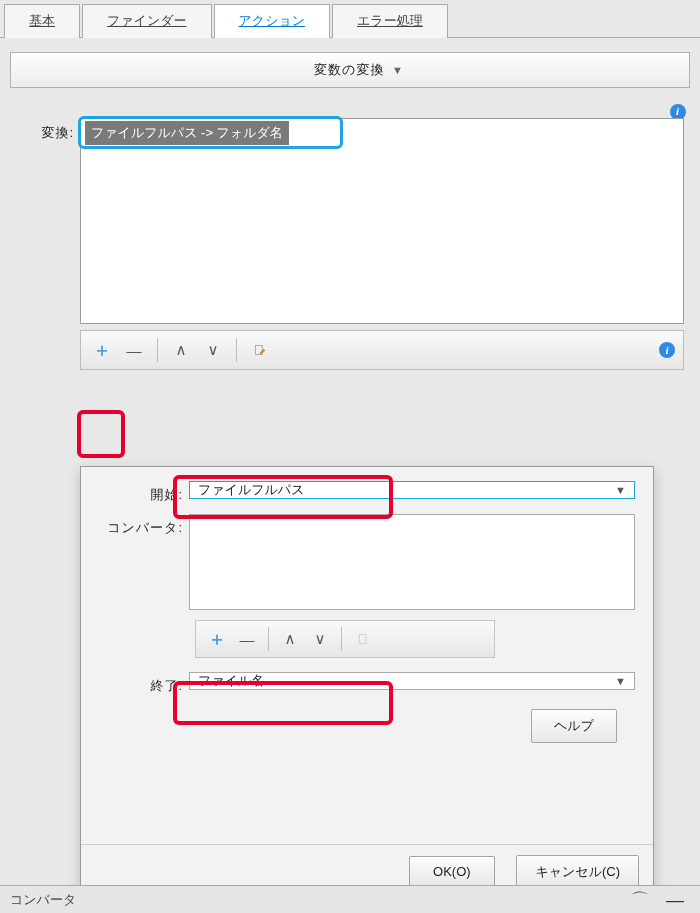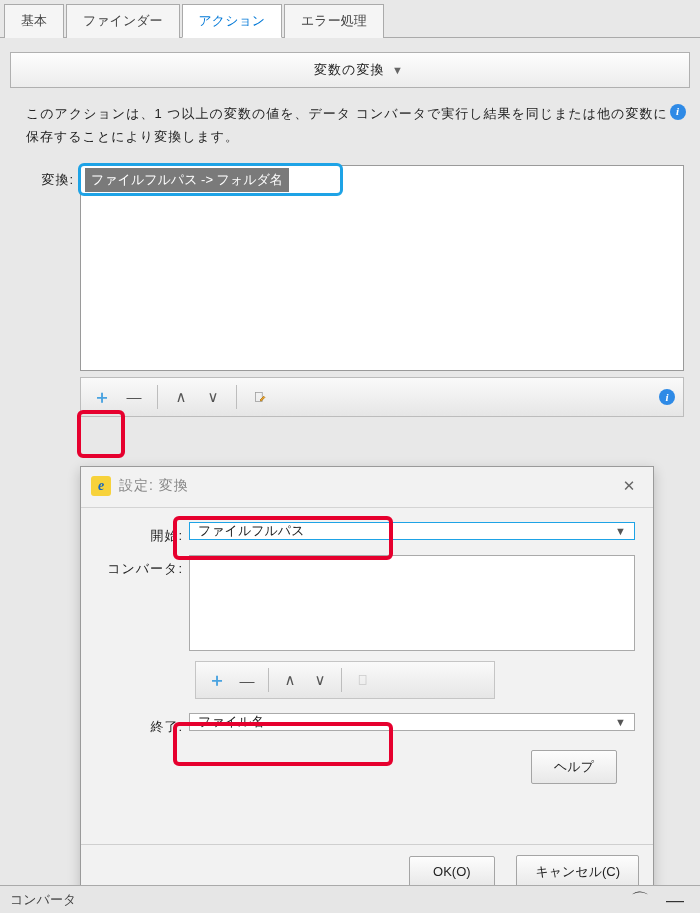--- a/index.html
+++ b/index.html
@@ -14,27 +14,28 @@
   color: #222;
   position: relative;
   overflow: hidden;
 }
 .tabs {
   display: flex;
   padding: 4px 4px 0;
   background: #e8e8e8;
 }
 .tab {
-  padding: 7px 16px;
+  padding: 7px 24px;
   border: 1px solid #aaa;
   border-bottom: none;
   background: #f5f5f5;
   margin-right: 2px;
   cursor: pointer;
   color: #444;
+  text-decoration: underline;
 }
 .tab.active {
   background: #fff;
   color: #0078d7;
   border-bottom: 1px solid #fff;
   position: relative;
   z-index: 2;
 }
 .divider { border-top: 1px solid #aaa; margin-top:-1px; }
 .bar {
@@ -226,21 +227,20 @@
   <div class="tab">エラー処理</div>
 </div>
 <div class="divider"></div>
 
 <div class="bar">
   <span class="bar-title">変数の変換</span>
   <span class="bar-chev">▼</span>
 </div>
 
 <div class="desc">
-  <span>このアクションは、1 つ以上の変数の値を、データ コンバータで実行し結果を同じまたは他の変数に保存することにより変換します。</span>
   <span class="help-icon help-right">i</span>
 </div>
 
 <div class="form-row">
   <div class="form-label">変換:</div>
   <div class="listbox">
     <span class="list-item-selected">ファイルフルパス -&gt; フォルダ名</span>
     <div class="highlight-blue" style="left:-3px; top:-3px; width:265px; height:33px;"></div>
   </div>
 </div>
@@ -259,25 +259,20 @@
       <rect x="2" y="2" width="9" height="12" fill="none" stroke="#999"></rect>
       <path d="M8 12 L13 7 L14.5 8.5 L9.5 13.5 Z" fill="#e6a23c" stroke="#b37400"></path>
     </svg>
   </button>
   <span class="help-icon help-right2">i</span>
 </div>
 
 <div class="highlight-red" style="left:77px; top:410px; width:48px; height:48px;"></div>
 
 <div class="dialog">
-  <div class="dialog-title">
-    <span class="dialog-icon"></span>
-    <span class="dialog-title-text">設定: 変換</span>
-    <span class="dialog-close">✕</span>
-  </div>
   <div class="dialog-body">
 
     <div class="drow">
       <div class="dlabel">開始:</div>
       <div class="dselect">
         <span>ファイルフルパス</span>
         <span class="chev">▼</span>
       </div>
     </div>
 

